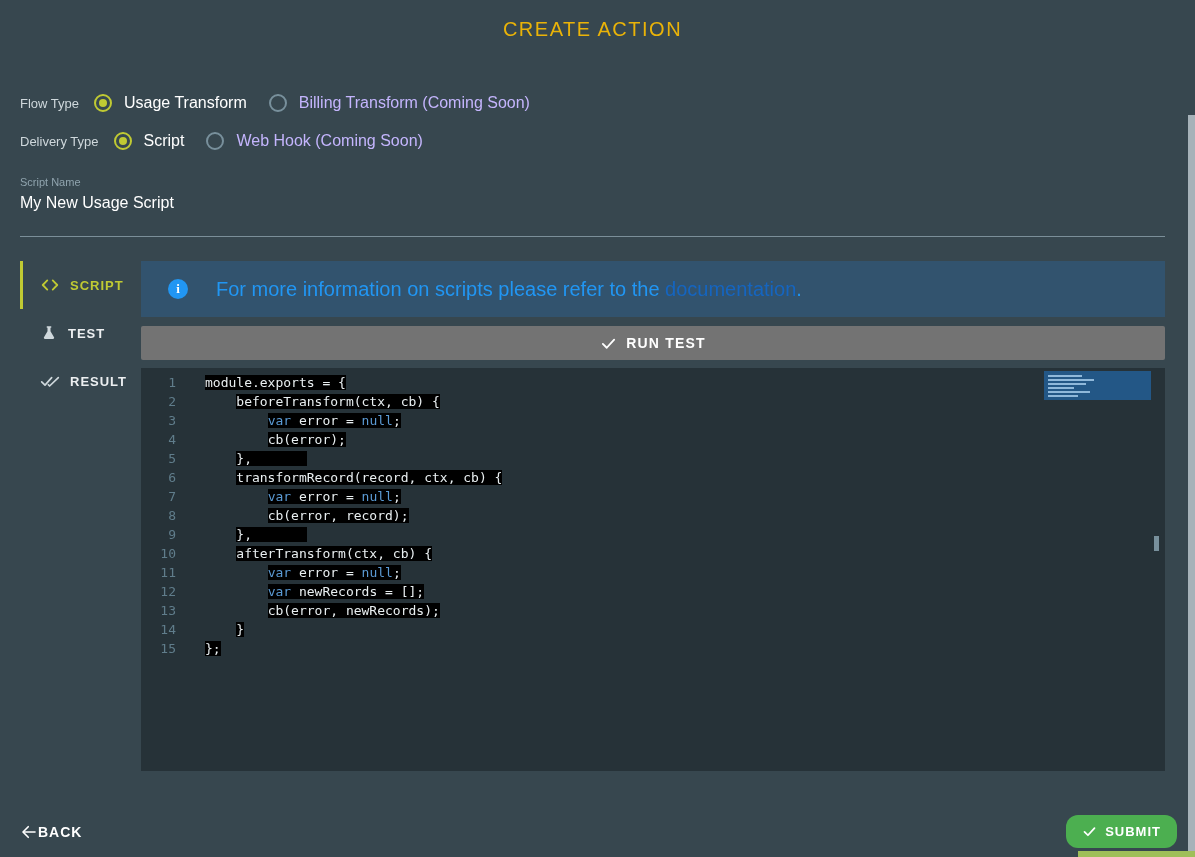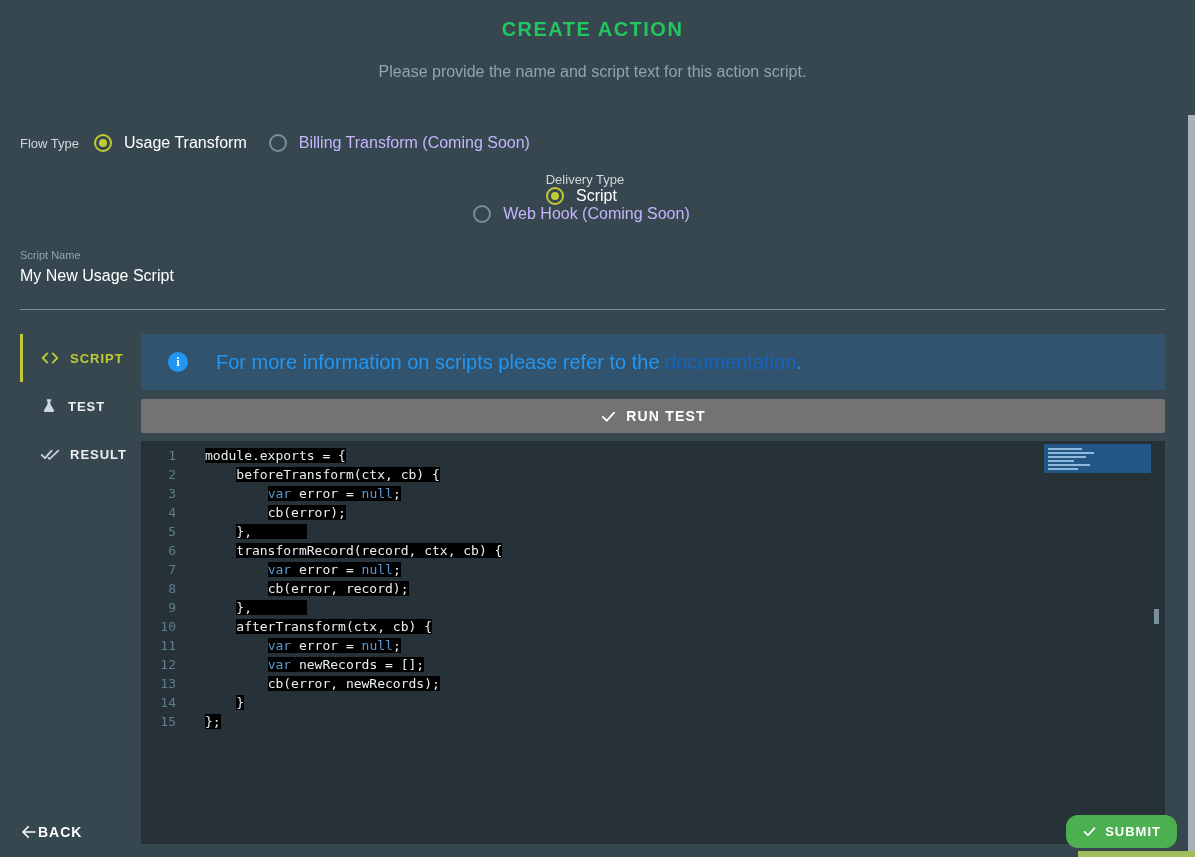--- a/index.html
+++ b/index.html
@@ -7,26 +7,26 @@
   body {
     background:#37474f;
     font-family:"Liberation Sans", sans-serif;
     color:#eceff1;
     position:relative;
     overflow:hidden;
   }
   .container { position:absolute; inset:0; padding:18px 30px 0 20px; }
 
   
-  .title { text-align:center; color:#22c55e; font-size:20px; font-weight:bold; letter-spacing:1.5px; }
+  .title { text-align:center; color:#eab308; font-size:20px; font-weight:normal; letter-spacing:1.5px; }
   .subtitle { text-align:center; color:#90a4ae; font-size:16px; margin-top:22px; }
 
   
   .radio-row { display:flex; align-items:center; margin-top:53px; }
-  .radio-row.second { margin-top:20px;flex-direction:column; }
+  .radio-row.second { margin-top:20px; }
   .row-label { font-size:13px; color:#cfd8dc; margin-right:15px; }
   .radio-opt { display:flex; align-items:center; margin-right:22px; cursor:pointer; }
   .radio { width:18px; height:18px; border-radius:50%; border:2px solid #78909c; margin-right:12px; position:relative; flex:none; }
   .radio.selected { border-color:#c0ca33; }
   .radio.selected::after { content:""; position:absolute; inset:3px; border-radius:50%; background:#c0ca33; }
   .opt-label { font-size:16px; color:#ffffff; }
   .radio-opt.disabled .opt-label { color:#c4b5fd;text-align:right; }
 
   
   .script-name { margin-top:26px; border-bottom:1px solid #7b8f99; padding-bottom:24px; }
@@ -81,21 +81,20 @@
 
   .page-scrollbar { position:absolute; right:0; top:115px; bottom:0; width:7px; background:#a6b2b9; }
   .bottom-accent { position:absolute; right:0; bottom:0; width:117px; height:6px; background:#9fbf59; }
 </style>
 </head>
 <body>
 
 <div class="container">
 
   <div class="title">CREATE ACTION</div>
-  <div class="subtitle">Please provide the name and script text for this action script.</div>
 
   <div class="radio-row">
     <span class="row-label">Flow Type</span>
     <div class="radio-opt">
       <span class="radio selected"></span>
       <span class="opt-label">Usage Transform</span>
     </div>
     <div class="radio-opt disabled">
       <span class="radio"></span>
       <span class="opt-label">Billing Transform (Coming Soon)</span>

